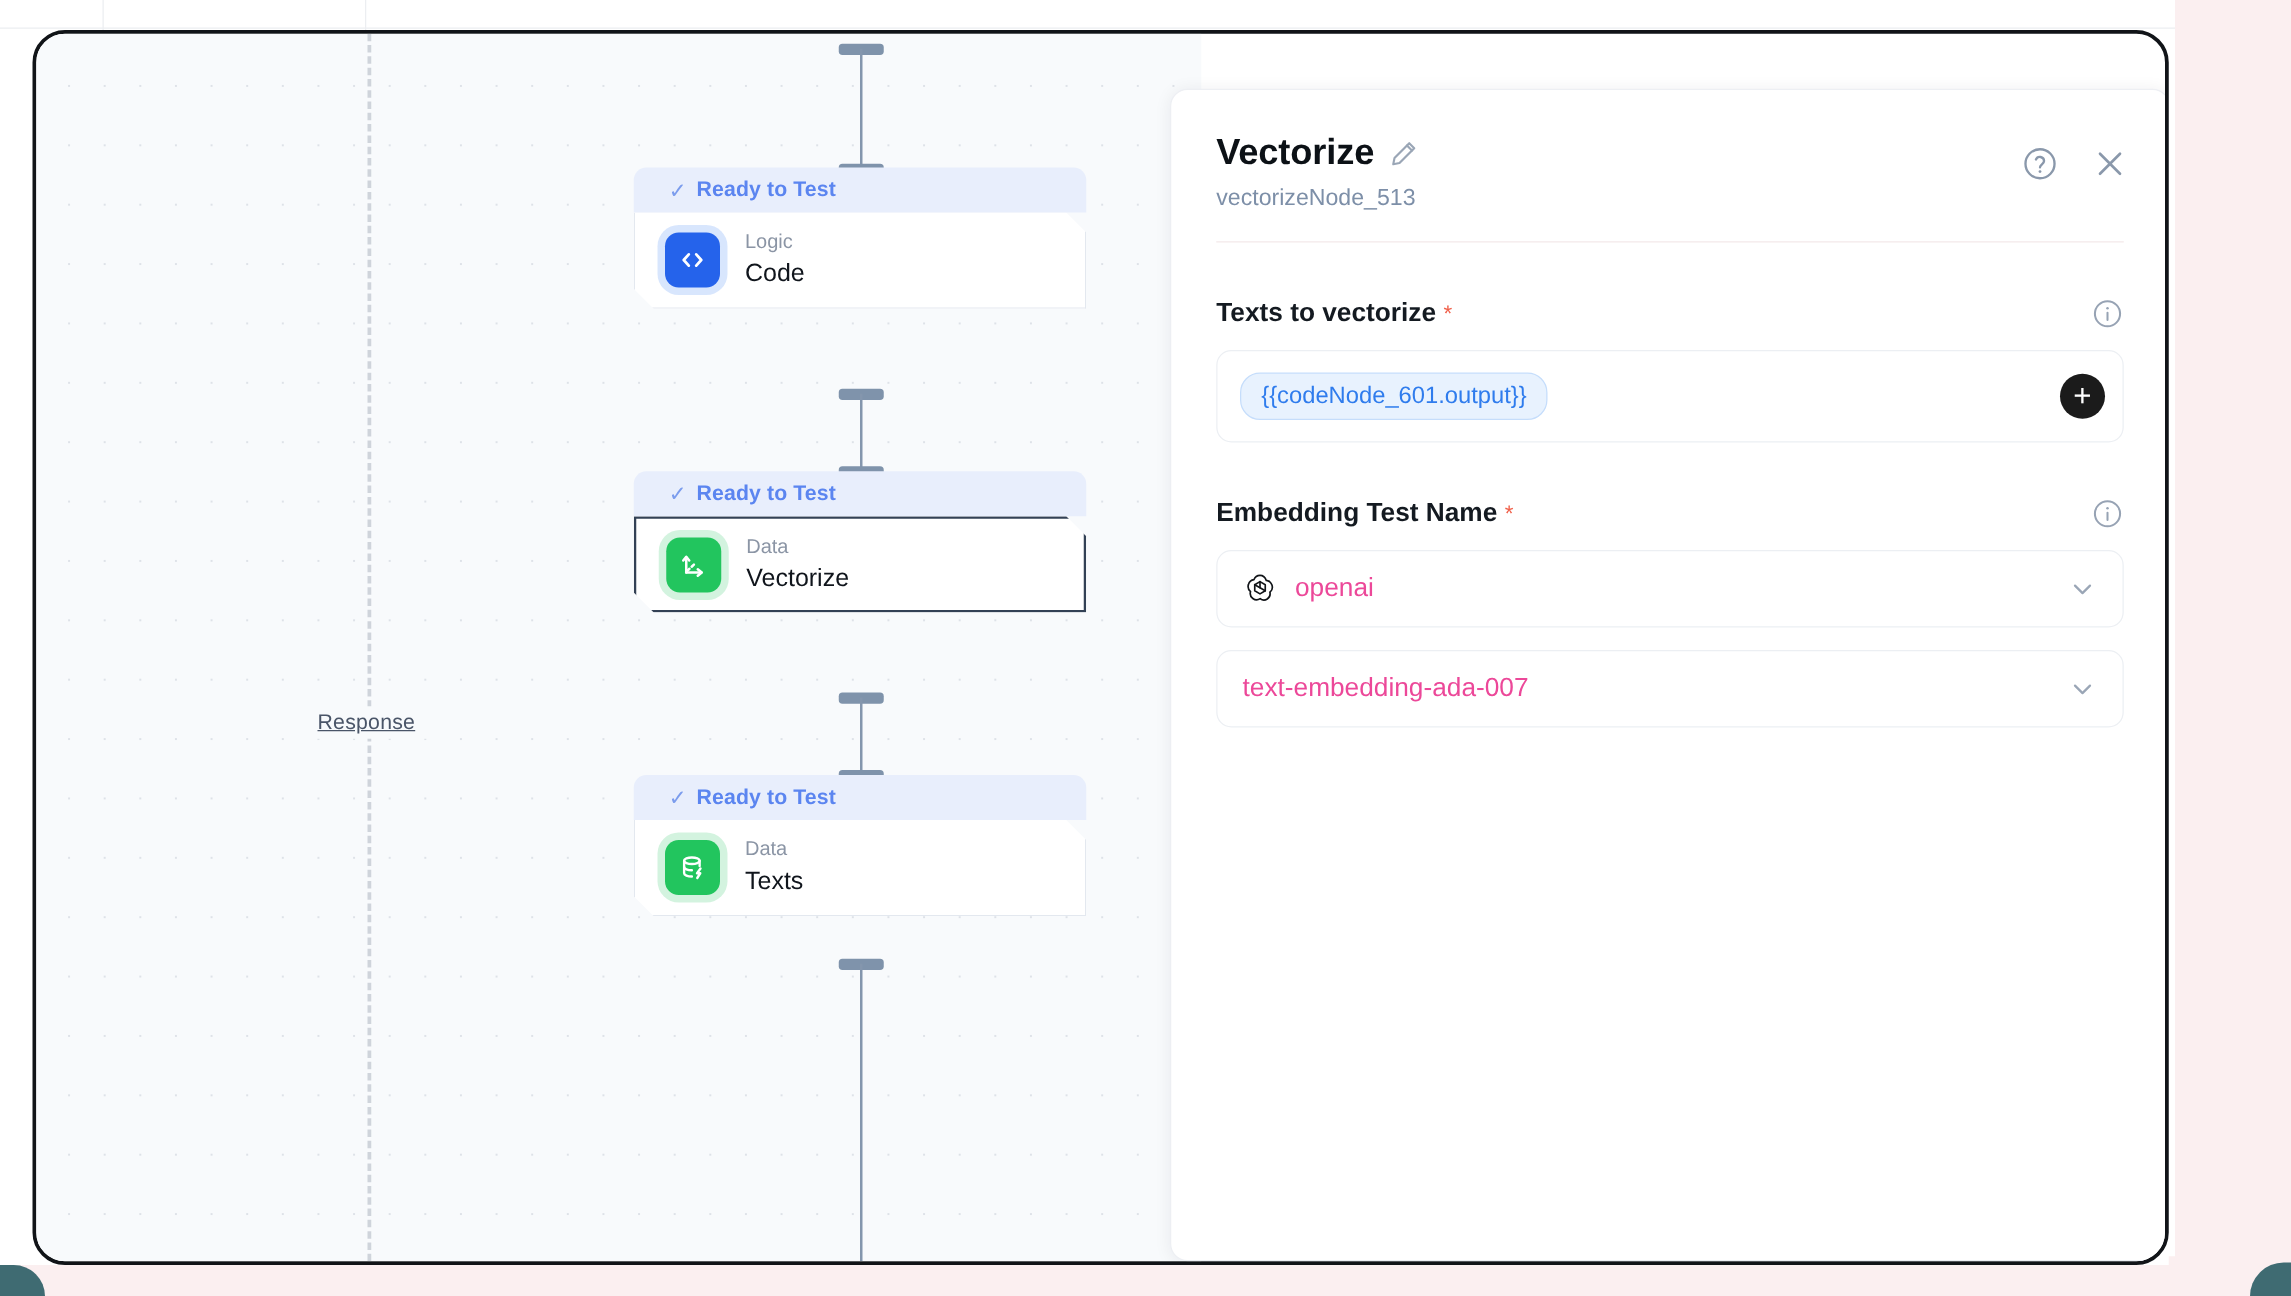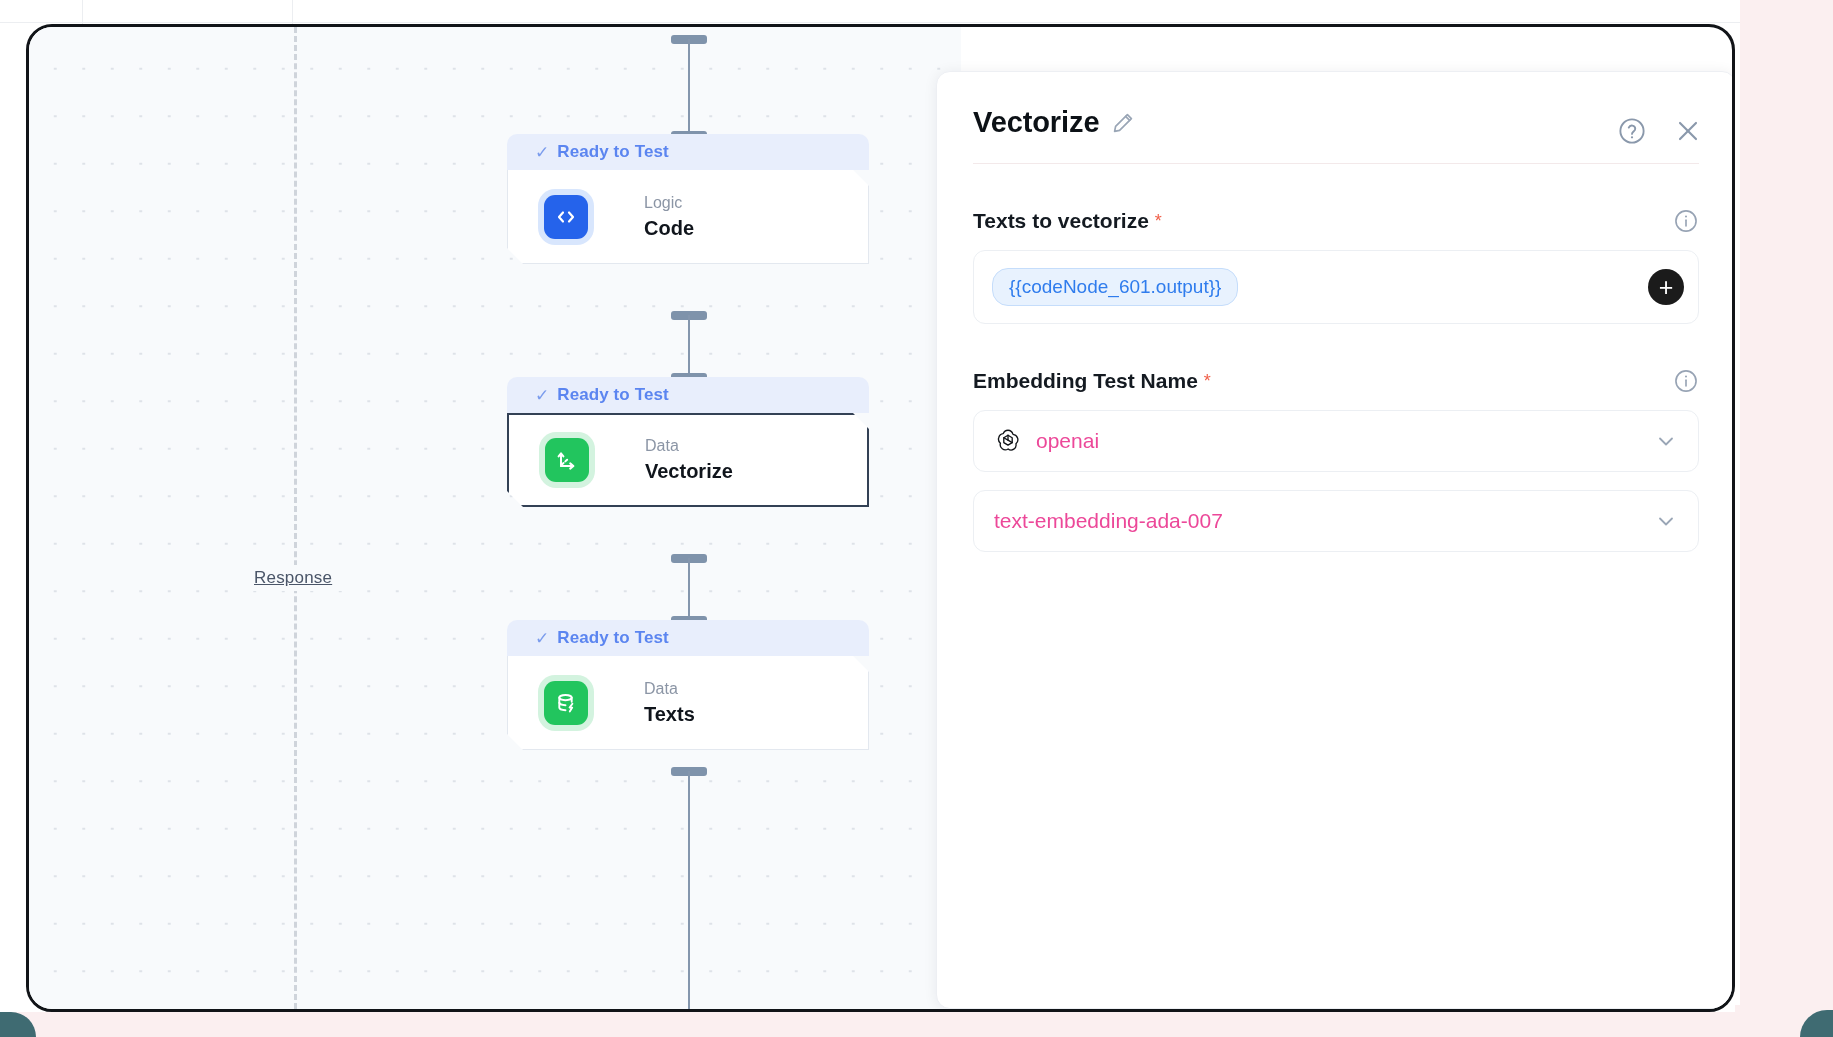--- a/index.html
+++ b/index.html
@@ -128,39 +128,38 @@
     margin-right: 8px;
     line-height: 1;
   }
   .node-status .status-text {
     color: #5b85f0;
     font-size: 17px;
     font-weight: 700;
     letter-spacing: .1px;
   }
   .node-body {
-    height: 94px;
+    height: 77px;
     background: #ffffff;
     border: 1px solid #e3e8ef;
     border-top: none;
     display: flex;
     align-items: center;
-    padding-left: 36px;
+    padding-left: 24px;
     box-sizing: border-box;
     position: relative;
     
     clip-path: polygon(
       0 0,
       calc(100% - 16px) 0,
       100% 16px,
       100% 100%,
       16px 100%,
       0 calc(100% - 16px)
     );
-    gap: 36px;
   }
   .node.selected .node-body {
     border: 2px solid #334155;
     box-shadow: none;
   }
   .node-icon {
     width: 44px;
     height: 44px;
     border-radius: 11px;
     display: flex;
@@ -172,21 +171,21 @@
   .node-icon.blue  { background: #2563eb; box-shadow: 0 0 0 6px rgba(59,130,246,.20); }
   .node-icon.green { background: #22c55e; box-shadow: 0 0 0 6px rgba(34,197,94,.20); }
   .node-text .node-kind {
     font-size: 16px;
     color: #8b95a5;
     line-height: 1.25;
   }
   .node-text .node-title {
     font-size: 20px;
     color: #10151c;
-    font-weight: 700;
+    font-weight: 400;
     line-height: 1.3;
     margin-top: 2px;
   }
 
   
   .connector {
     position: absolute;
     left: 659px;
     width: 2px;
     background: #8496ad;
@@ -449,20 +448,21 @@
     <div class="panel-header">
       <div class="panel-title-row">
         <span class="panel-title">Vectorize</span>
         <span class="edit-icon">
           <svg width="24" height="24" viewBox="0 0 24 24" fill="none" stroke="currentColor" stroke-width="1.7" stroke-linecap="round" stroke-linejoin="round">
             <path d="M16.4 3.6 l4 4 L8.6 19.4 l-5 1 1-5 z"></path>
             <path d="M14.6 5.4 l4 4"></path>
           </svg>
         </span>
       </div>
+      <div class="panel-subtitle">vectorizeNode_513</div>
 
       <div class="panel-actions">
         <span class="icon-btn">
           <svg width="30" height="30" viewBox="0 0 24 24" fill="none" stroke="currentColor" stroke-width="1.5" stroke-linecap="round" stroke-linejoin="round">
             <circle cx="12" cy="12" r="9.3"></circle>
             <path d="M9.4 9.3a2.7 2.7 0 0 1 5.2 1c0 1.9-2.6 2.3-2.6 4"></path>
             <circle cx="12" cy="17" r=".9" fill="currentColor" stroke="none"></circle>
           </svg>
         </span>
         <span class="icon-btn">

